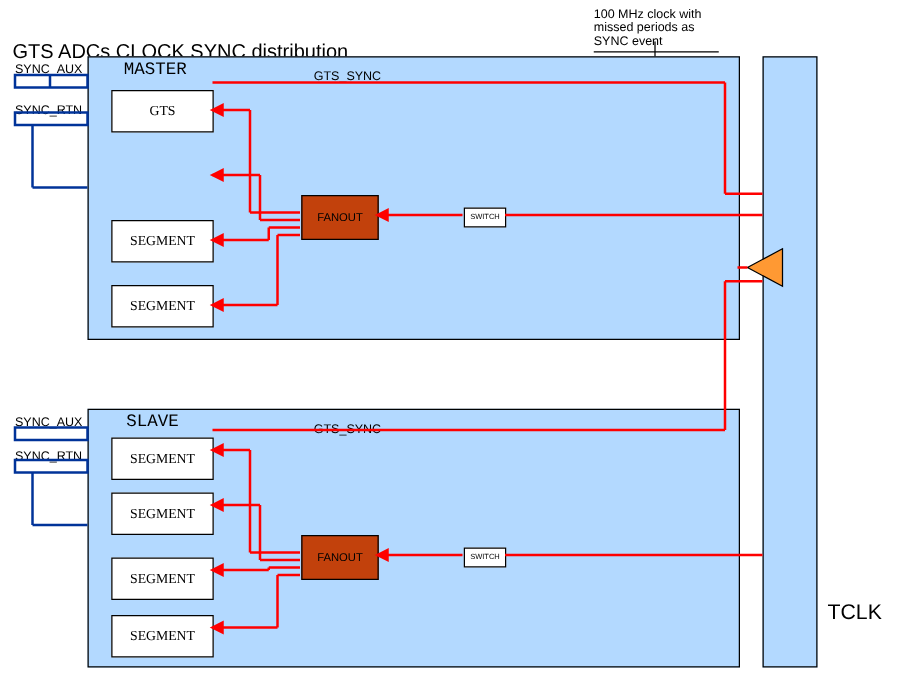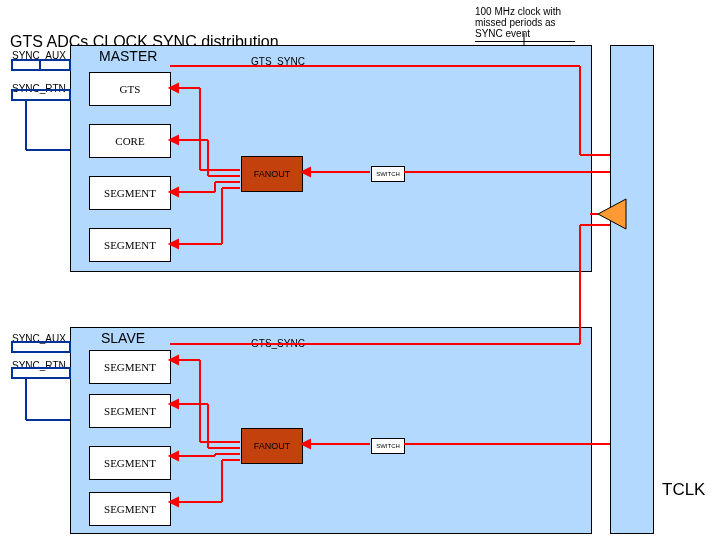--- a/index.html
+++ b/index.html
@@ -57,21 +57,21 @@
   .slave-box  { top: 282px; left: 70px; width: 520px; height: 205px; }
   .right-rail {
     position: absolute;
     top: 0; left: 610px;
     width: 42px; height: 487px;
     background: #b3d9ff;
     border: 1.5px solid black;
   }
   .box-title {
     position: absolute;
-    font-family: Liberation Sans, sans-serif;
+    font-family: Liberation Mono, monospace;
     font-size: 14px;
   }
   .seg-box {
     position: absolute;
     left: 18px;
     width: 80px;
     height: 32px;
     background: white;
     border: 1px solid black;
     font-size: 11px;
@@ -141,21 +141,20 @@
            L96,20 L96,6 L106,6 L106,20 L116,20 L116,6 L126,6 L126,20 L136,20 L136,6 L146,6 L146,20 L160,20" fill="none" stroke="black" stroke-width="1.2"></path>
 </svg>
 
 <div class="main-wrap">
 
   <div class="big-box master-box">
     <div class="box-title" style="top:2px;left:28px">MASTER</div>
     <div class="sync-label" style="top:10px;left:180px">GTS_SYNC</div>
 
     <div class="seg-box" style="top:26px">GTS</div>
-    <div class="seg-box" style="top:78px">CORE</div>
     <div class="seg-box" style="top:130px">SEGMENT</div>
     <div class="seg-box" style="top:182px">SEGMENT</div>
 
     <div class="fanout-box" style="top:110px;left:170px">FANOUT</div>
     <div class="switch-box" style="top:120px;left:300px">SWITCH</div>
   </div>
 
   <div class="big-box slave-box">
     <div class="box-title" style="top:2px;left:30px">SLAVE</div>
     <div class="sync-label" style="top:10px;left:180px">GTS_SYNC</div>

